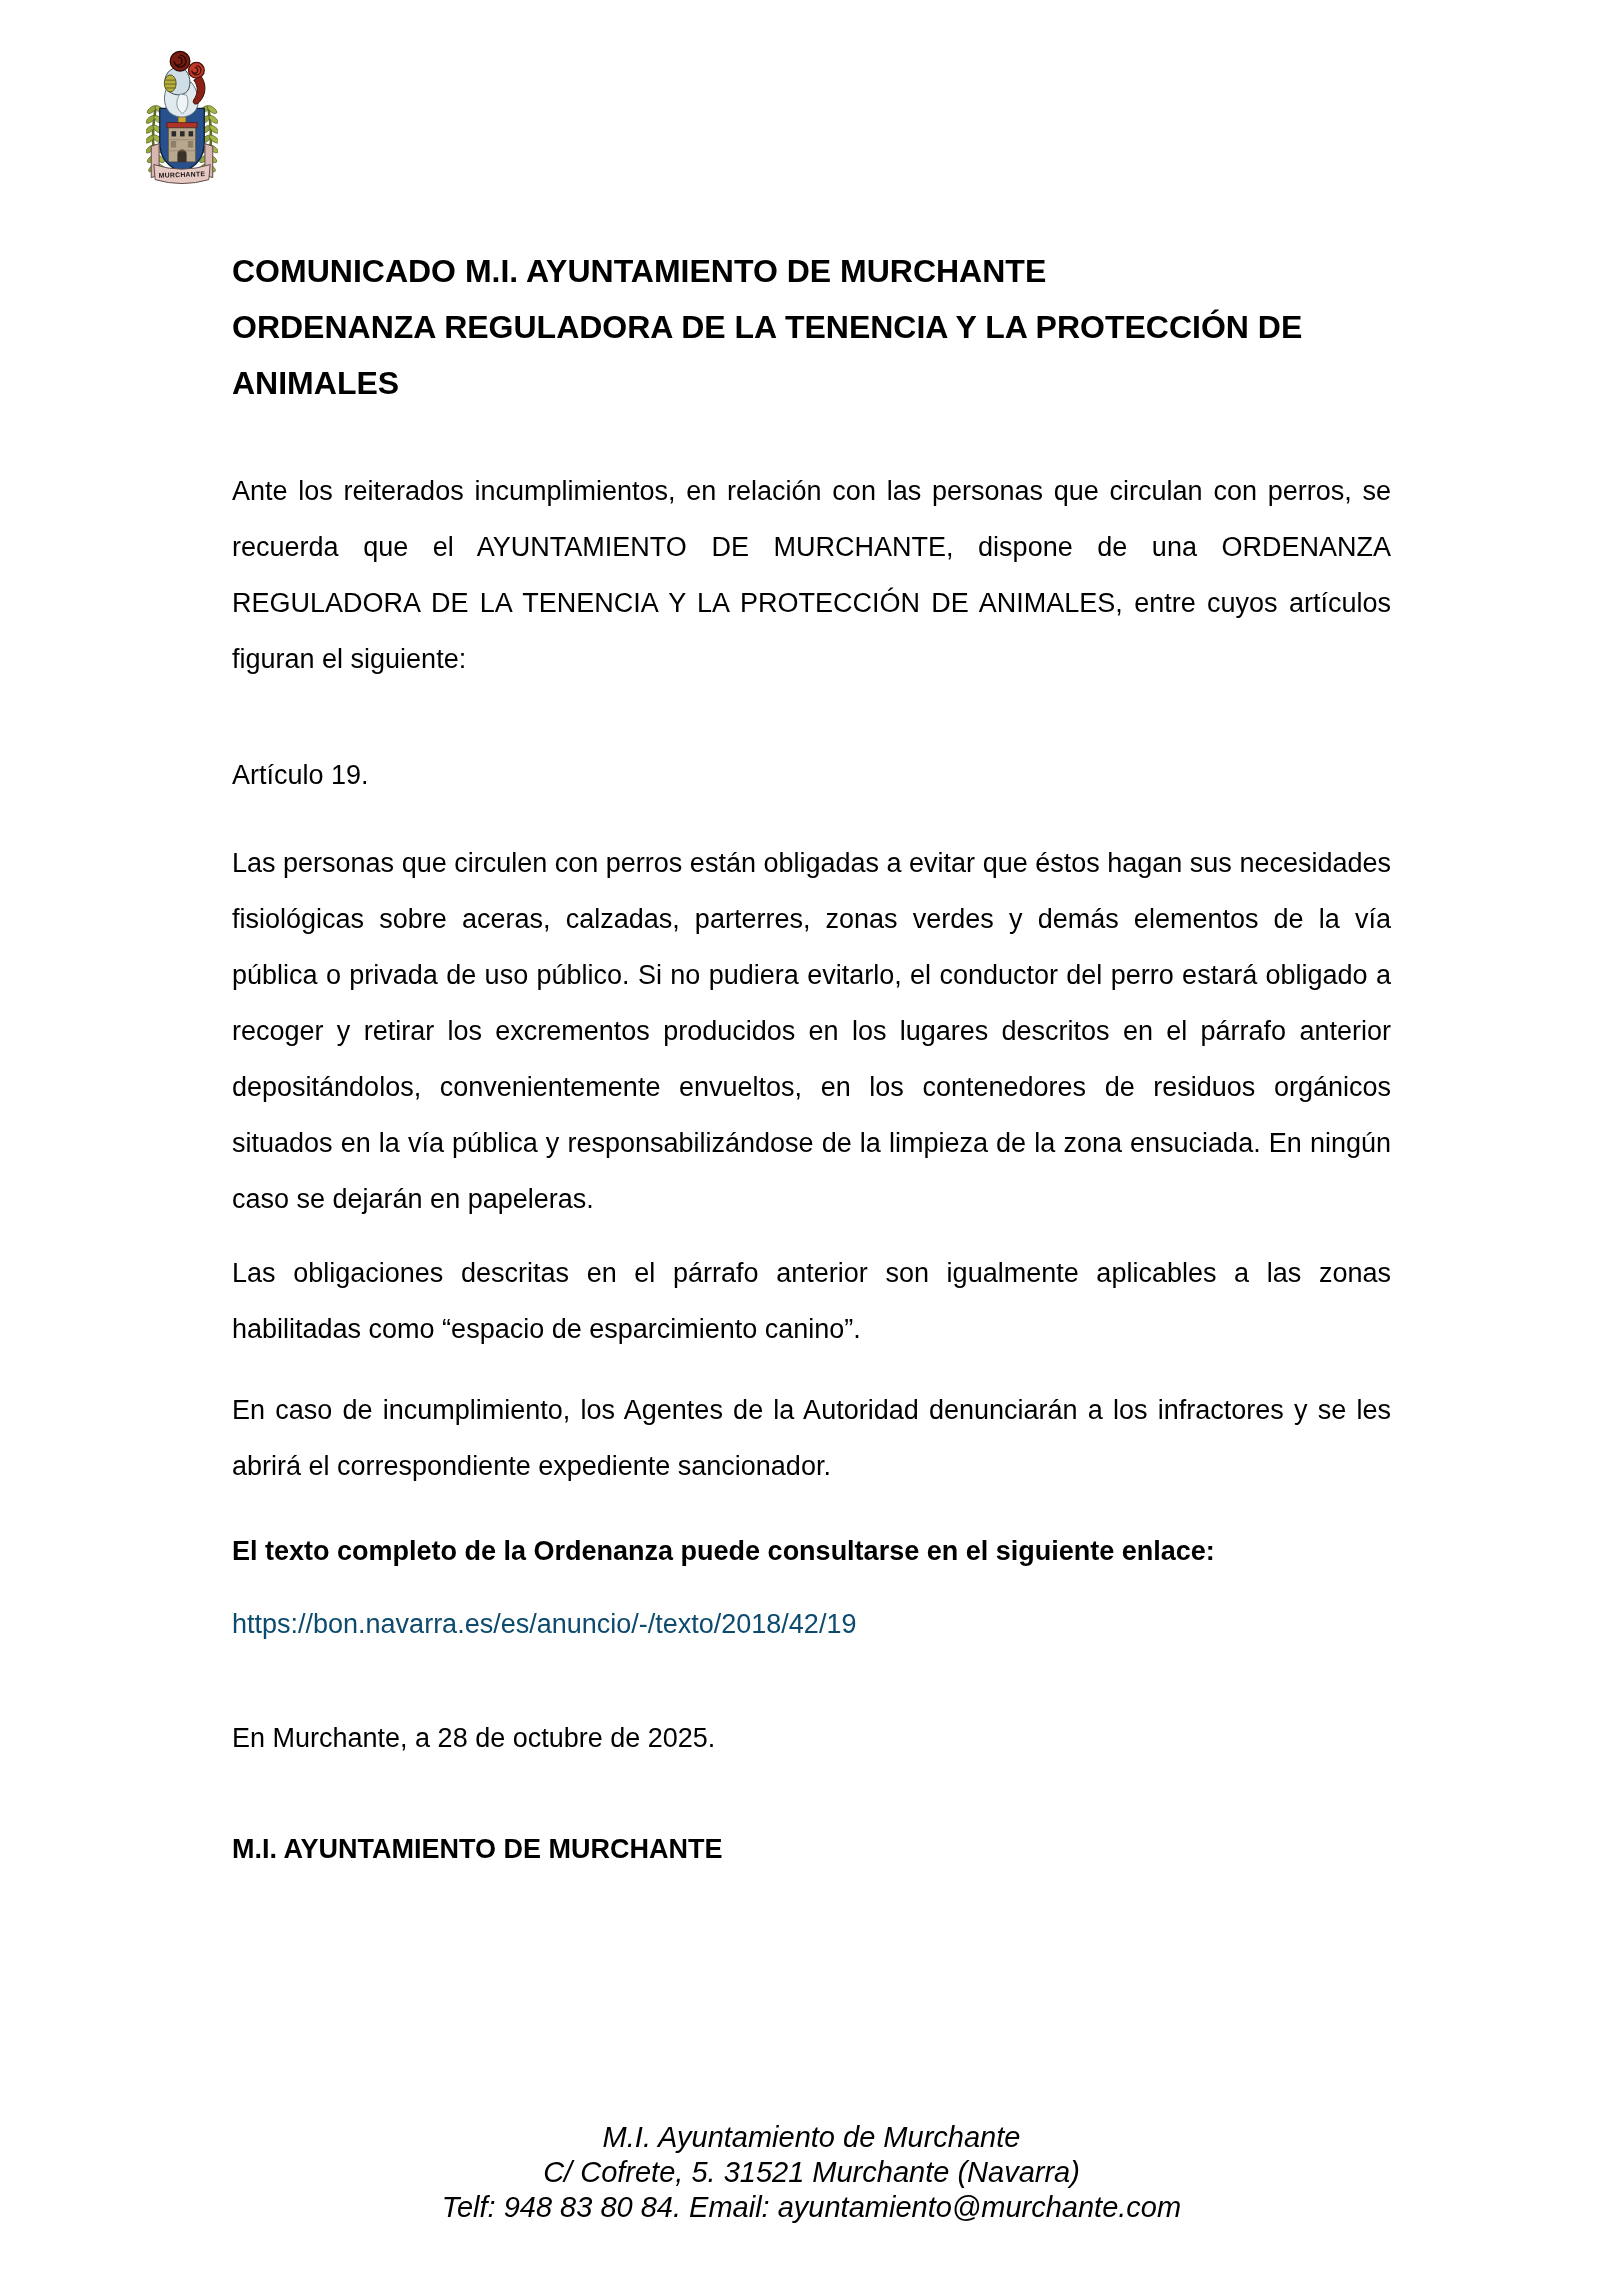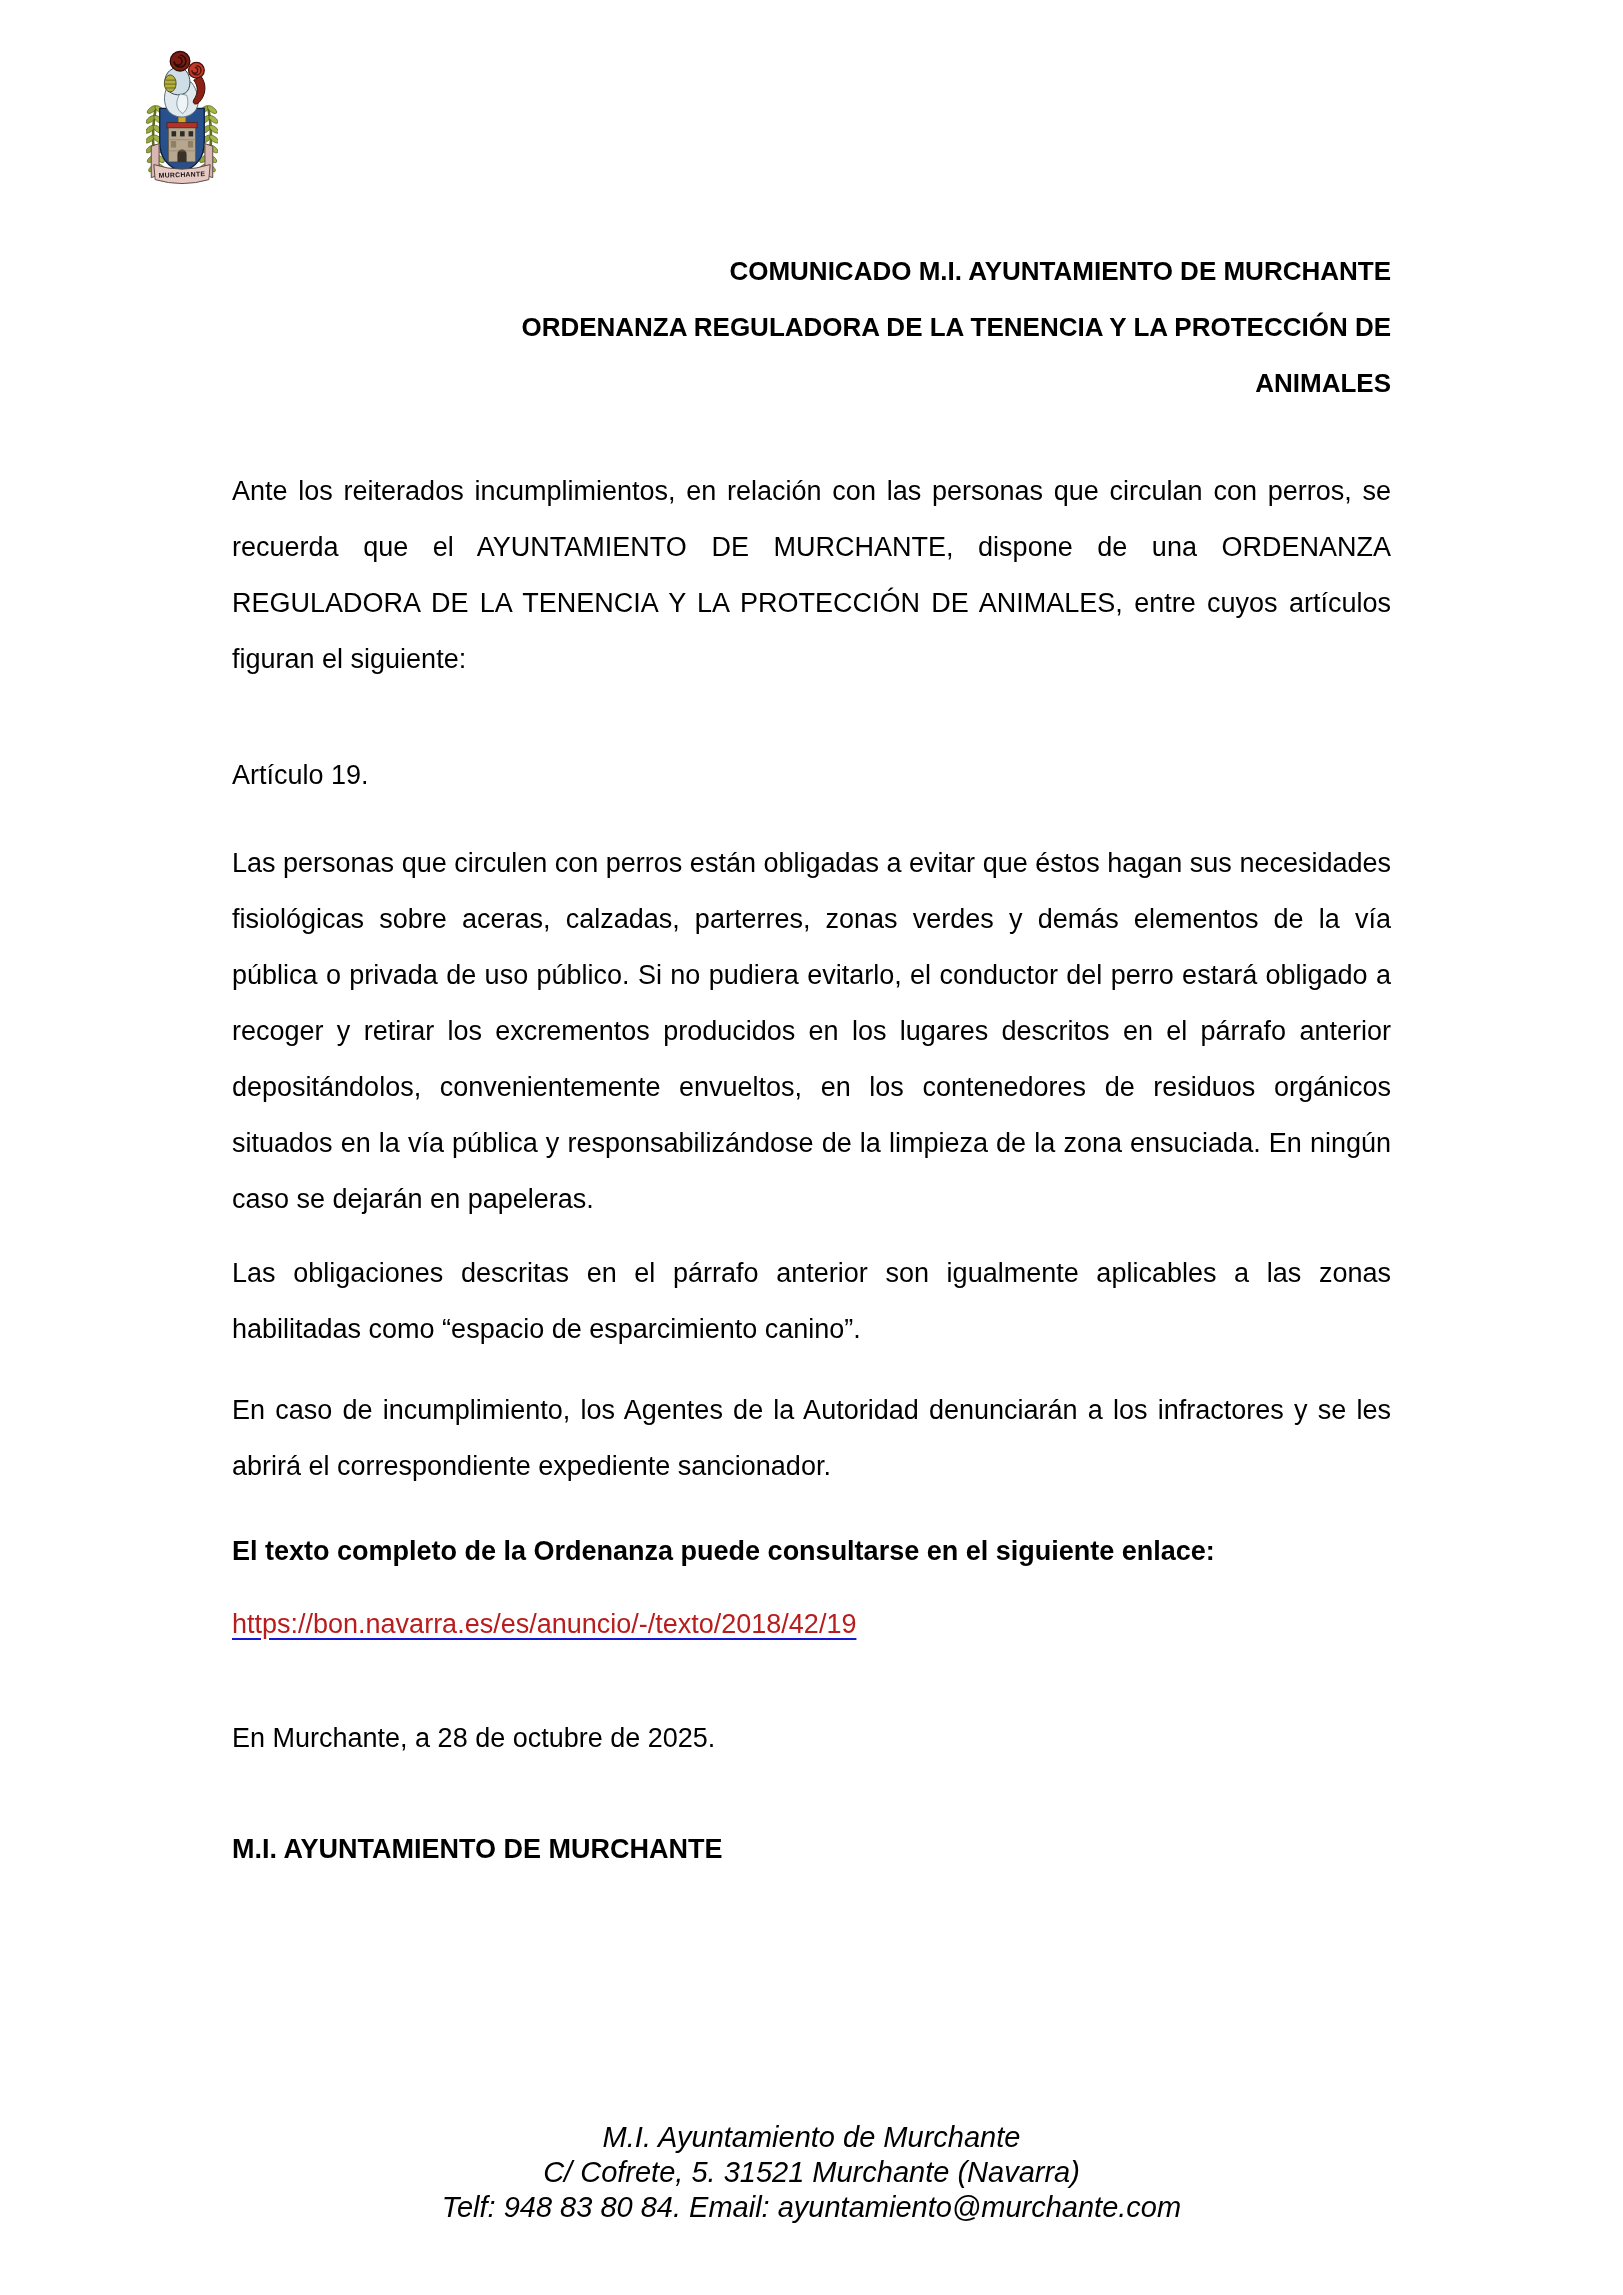--- a/index.html
+++ b/index.html
@@ -15,23 +15,23 @@
     overflow: hidden;
   }
   .coat {
     position: absolute;
     left: 146px;
     top: 44px;
     width: 72px;
     height: 141px;
   }
   .title {
-    text-align: right;
+    text-align: left;
     font-weight: bold;
-    font-size: 26px;
+    font-size: 32px;
     line-height: 56px;
     margin: 0;
   }
   .para {
     font-size: 27px;
     line-height: 56px;
     margin: 0;
     text-align: justify;
   }
   .para.left { text-align: left; }
@@ -39,22 +39,21 @@
   .mt-intro    { margin-top: 52px; }
   .mt-articulo { margin-top: 60px; }
   .mt-bigpara  { margin-top: 32px; }
   .mt-oblig    { margin-top: 18.3px; }
   .mt-sancion  { margin-top: 25px; }
   .mt-enlace   { margin-top: 29px; font-weight: bold; }
   .mt-link     { margin-top: 16.4px; }
   .mt-fecha    { margin-top: 58px; }
   .mt-firma    { margin-top: 55px; }
   a.doc-link, .doc-link {
-    color: #b91c1c;
-    text-decoration: underline;
+    color: #0c4a6e;
     text-decoration-color: #1515d6;
     text-underline-offset: 4.6px;
     cursor: pointer;
   }
   .footer {
     position: absolute;
     left: 0;
     right: 0;
     top: 2120px;
     text-align: center;

